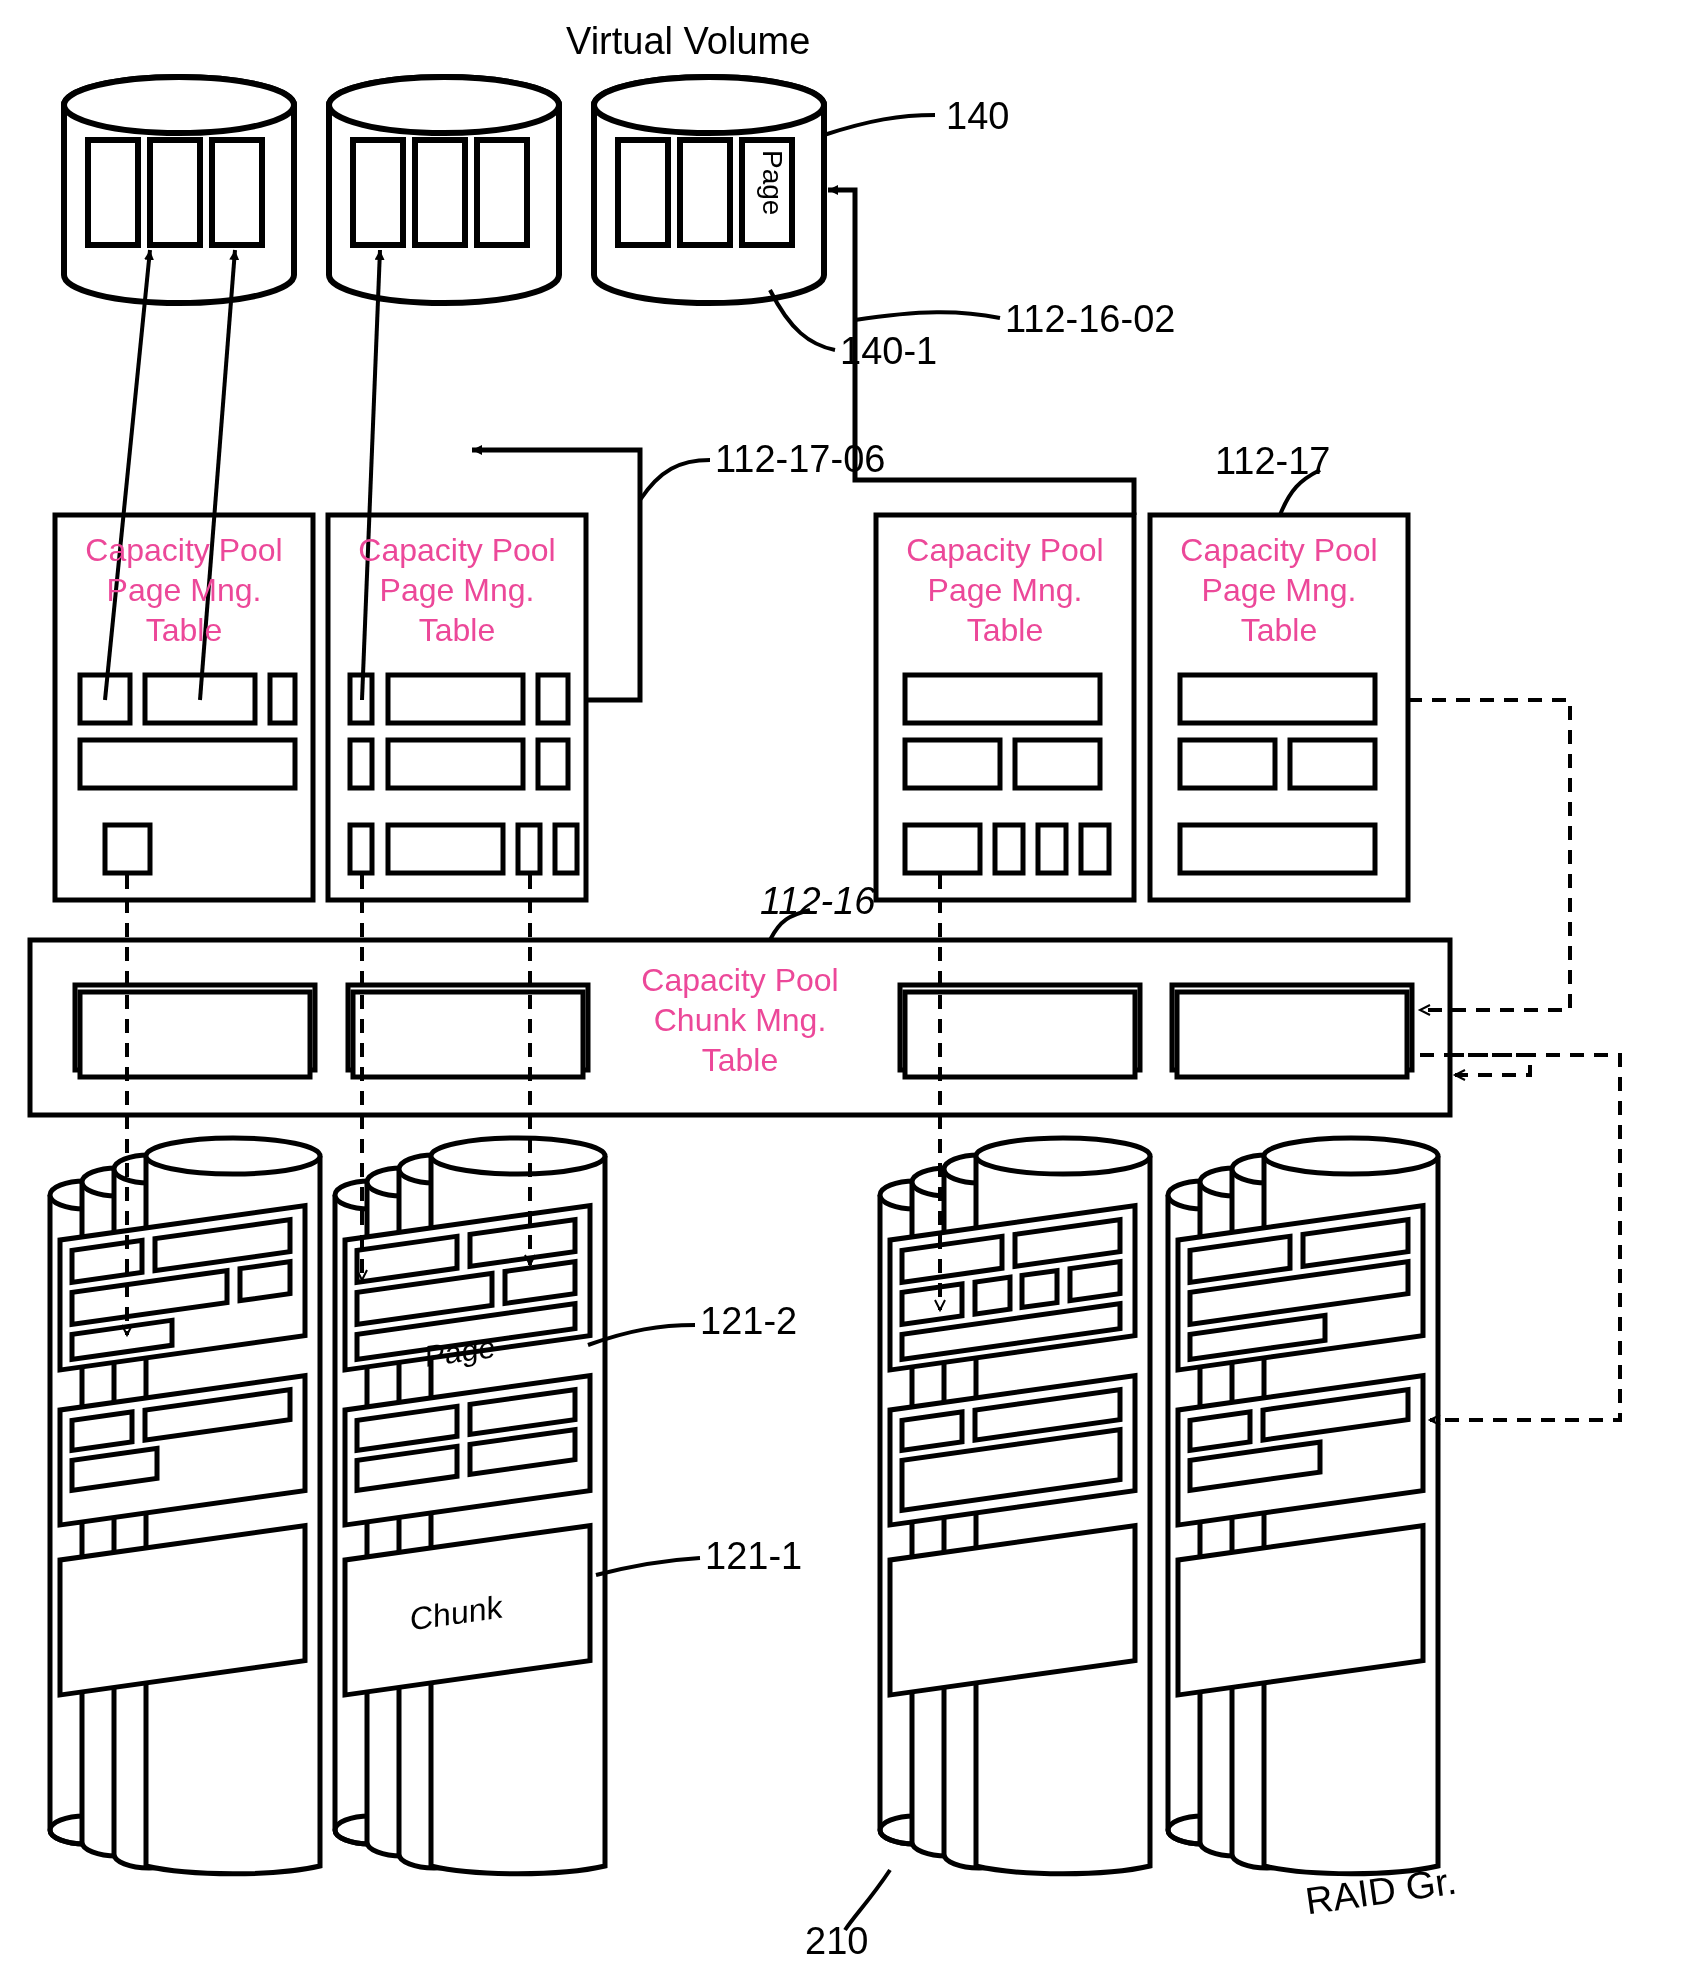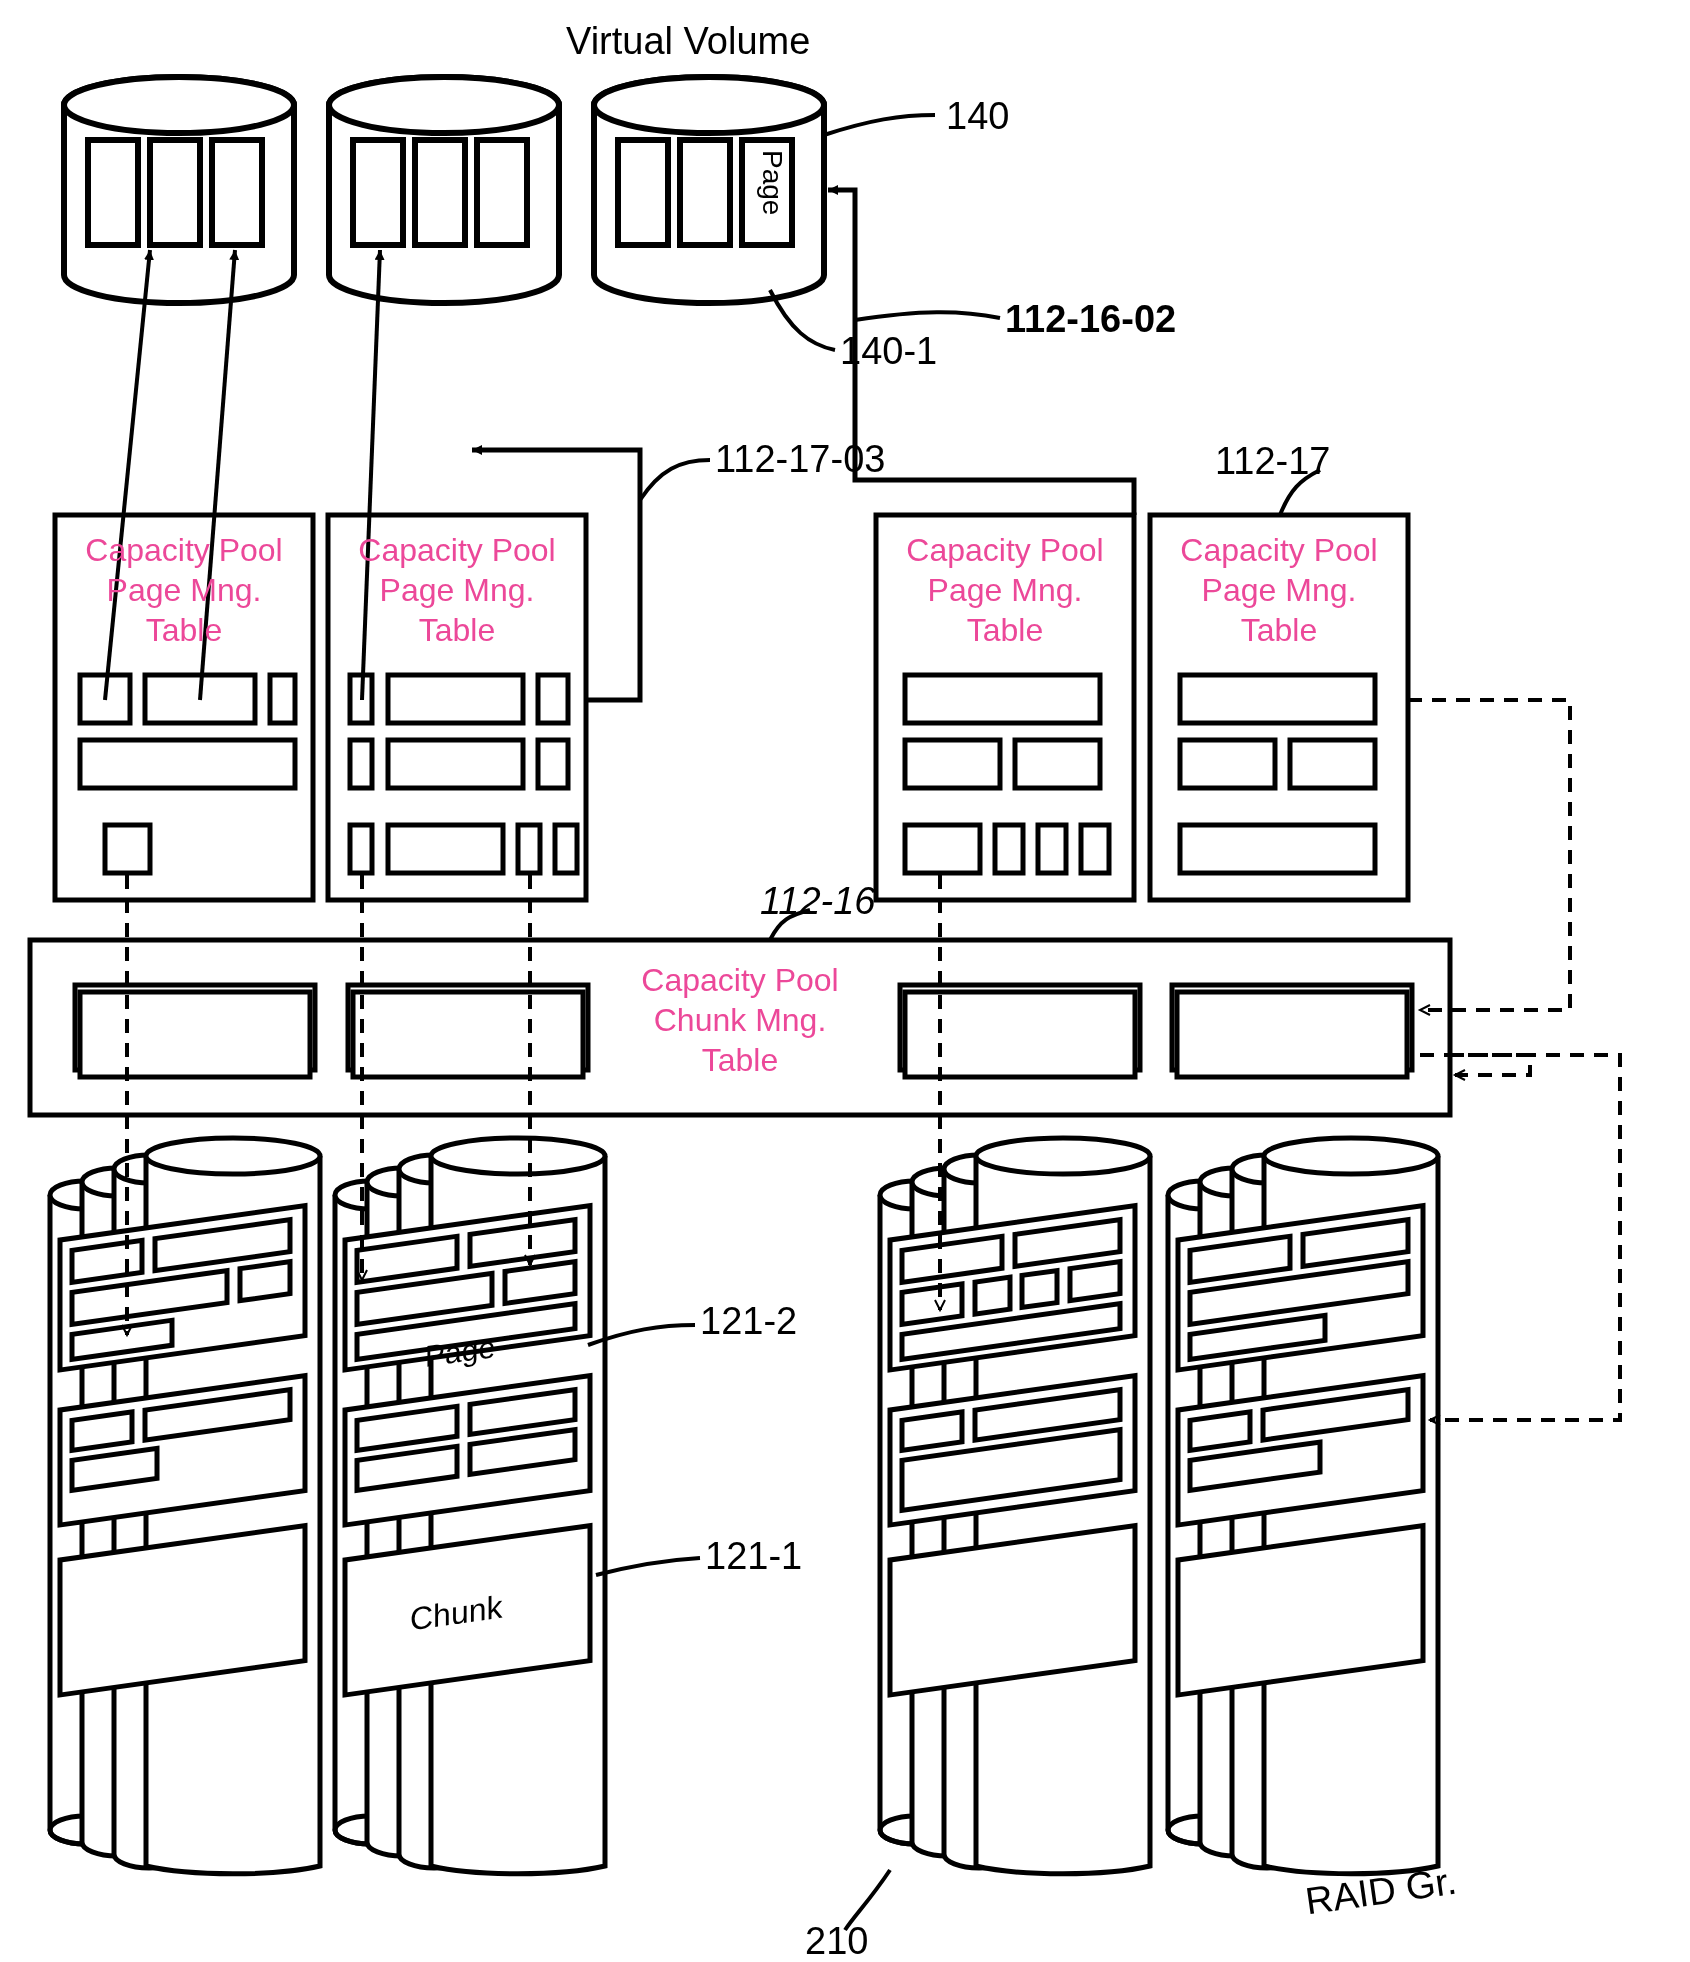--- a/index.html
+++ b/index.html
@@ -323,22 +323,22 @@
   <path d="M596,1575 C635,1565 665,1560 700,1558" stroke="#000" stroke-width="4" fill="none"></path>
 
   <path d="M890,1870 C870,1900 855,1915 845,1930" stroke="#000" stroke-width="4" fill="none"></path>
 
 </svg>
 
 <div class="label" style="left:566px; top:20px;">Virtual Volume</div>
 
 <div class="label" style="left:946px; top:95px;">140</div>
 <div class="label" style="left:840px; top:330px;">140-1</div>
-<div class="label" style="left:1005px; top:298px;font-weight:bold;">112-16-02</div>
-<div class="label" style="left:715px; top:438px;">112-17-03</div>
+<div class="label" style="left:1005px; top:298px;">112-16-02</div>
+<div class="label" style="left:715px; top:438px;">112-17-06</div>
 <div class="label" style="left:1215px; top:440px;">112-17</div>
 <div class="label" style="left:760px; top:880px;font-style:italic;">112-16</div>
 <div class="label" style="left:700px; top:1300px;">121-2</div>
 <div class="label" style="left:705px; top:1535px;">121-1</div>
 <div class="label" style="left:805px; top:1920px;">210</div>
 
 <div class="label-sm" style="left:748px; top:150px; width:40px; writing-mode:vertical-rl; text-orientation:mixed; font-size:28px;">Page</div>
 
 <div class="label-box" style="left:60px; top:530px; width:248px;">Capacity Pool<br>Page Mng.<br>Table</div>
 <div class="label-box" style="left:333px; top:530px; width:248px;">Capacity Pool<br>Page Mng.<br>Table</div>

